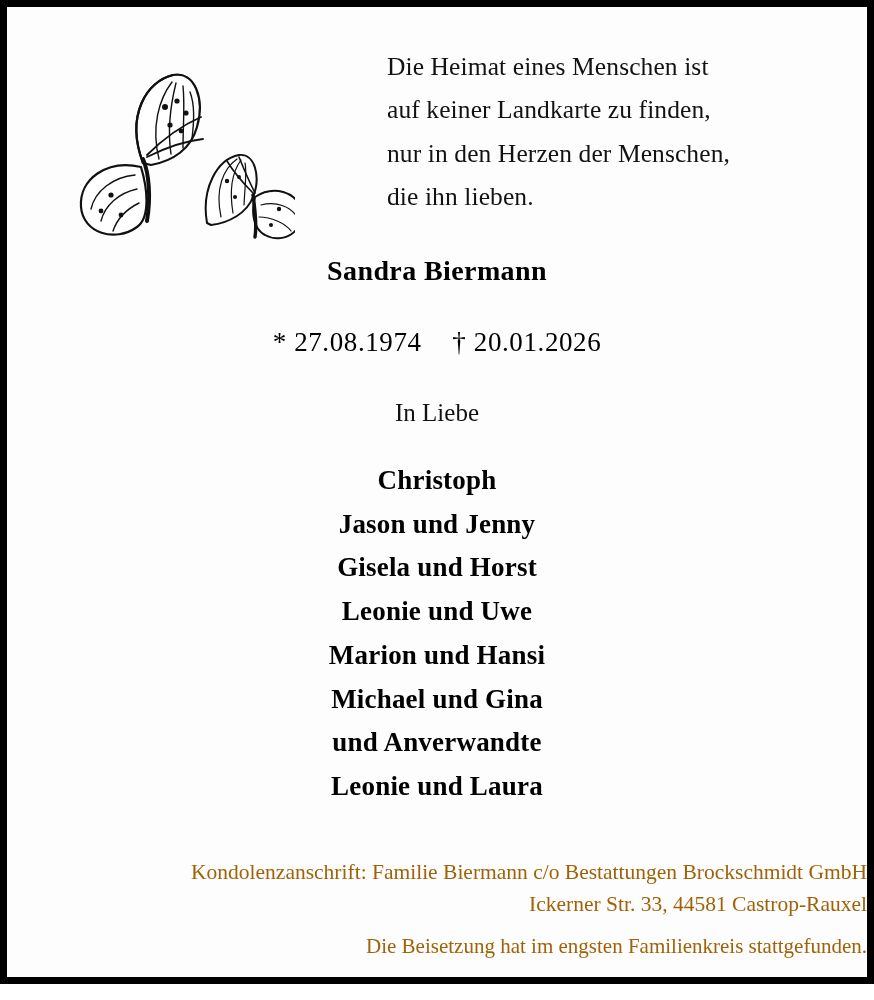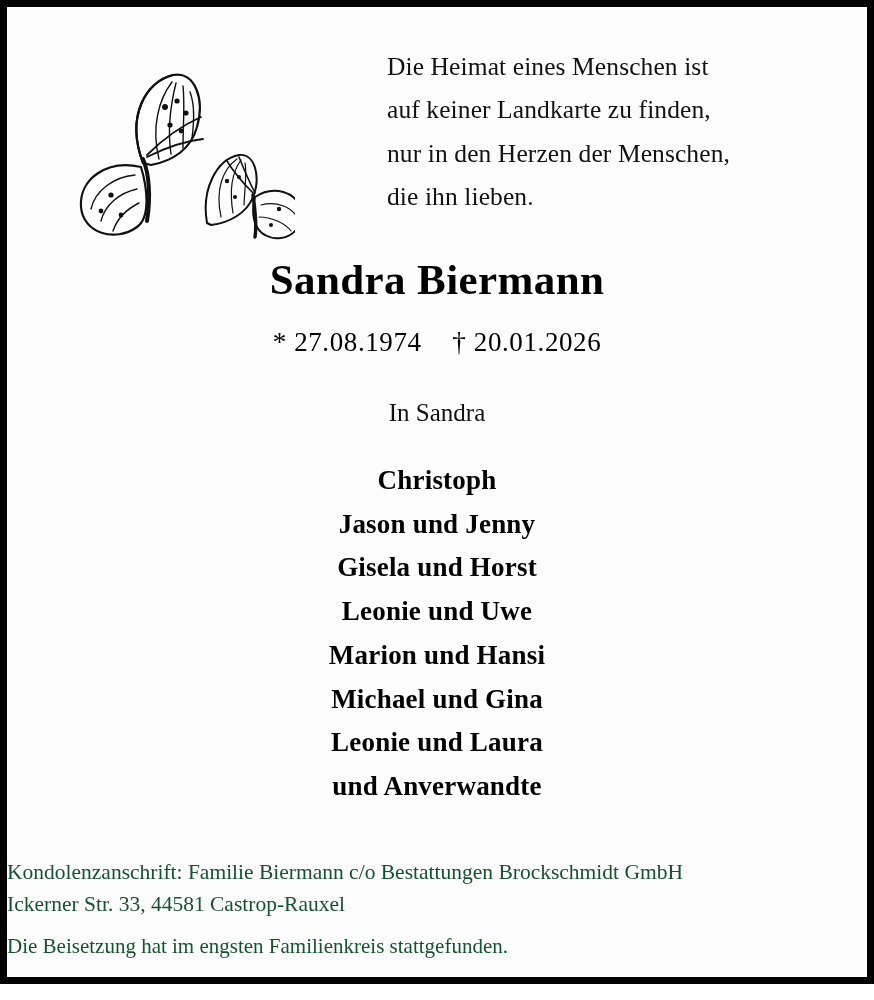--- a/index.html
+++ b/index.html
@@ -52,21 +52,21 @@
     white-space: nowrap;
   }
 
   
   .name {
     position: absolute;
     left: 0;
     right: 0;
     top: 248px;
     text-align: center;
-    font-size: 43px;
+    font-size: 28px;
     font-weight: bold;
     color: #000000;
     letter-spacing: 0.4px;
   }
 
   
   .dates {
     position: absolute;
     left: 0;
     right: 0;
@@ -107,22 +107,22 @@
     line-height: 1.62;
     letter-spacing: 0.2px;
   }
 
   
   .footer {
     position: absolute;
     left: 0;
     right: 0;
     bottom: 18px;
-    text-align: left;
-    color: #14532d;
+    text-align: right;
+    color: #a16207;
   }
   .footer .addr {
     font-size: 21.5px;
     line-height: 1.48;
   }
   .footer .note {
     font-size: 21px;
     margin-top: 13px;
   }
 </style>
@@ -193,31 +193,31 @@
     </div>
 
     <div class="name">Sandra Biermann</div>
 
     <div class="dates">
       <span>* 27.08.1974</span>
       <span class="gap"></span>
       <span>† 20.01.2026</span>
     </div>
 
-    <div class="inliebe">In Sandra</div>
+    <div class="inliebe">In Liebe</div>
 
     <div class="mourners">
       <div class="mourner">Christoph</div>
       <div class="mourner">Jason und Jenny</div>
       <div class="mourner">Gisela und Horst</div>
       <div class="mourner">Leonie und Uwe</div>
       <div class="mourner">Marion und Hansi</div>
       <div class="mourner">Michael und Gina</div>
+      <div class="mourner">und Anverwandte</div>
       <div class="mourner">Leonie und Laura</div>
-      <div class="mourner">und Anverwandte</div>
     </div>
 
     <div class="footer">
       <div class="addr">Kondolenzanschrift: Familie Biermann c/o Bestattungen Brockschmidt GmbH</div>
       <div class="addr">Ickerner Str. 33, 44581 Castrop-Rauxel</div>
       <div class="note">Die Beisetzung hat im engsten Familienkreis stattgefunden.</div>
     </div>
 
   </div>
 </div>

